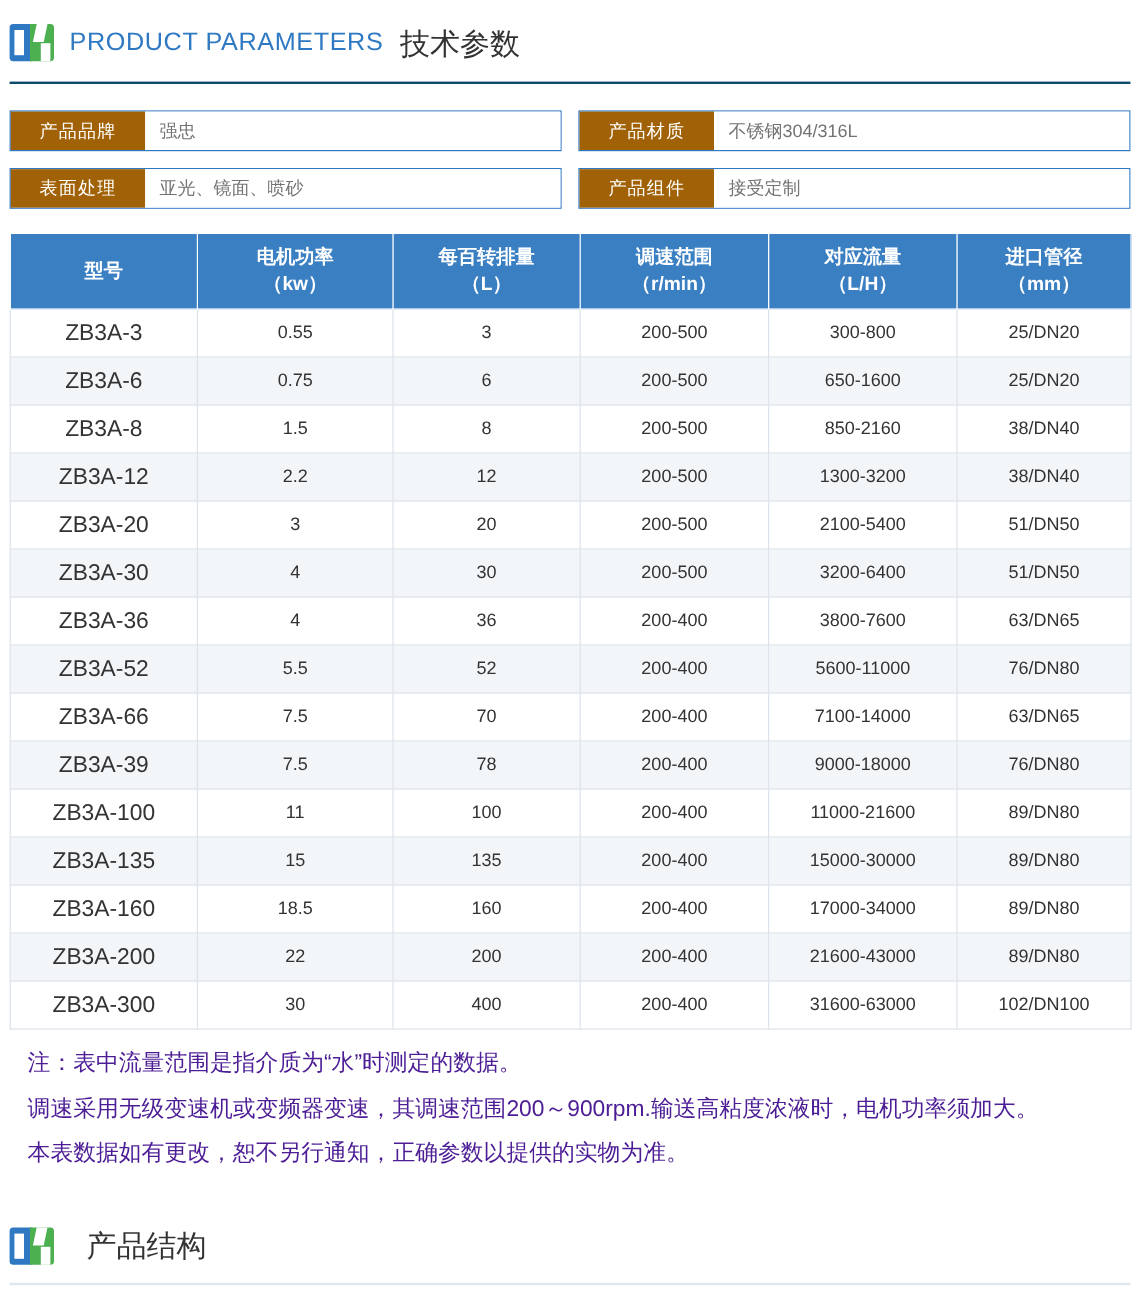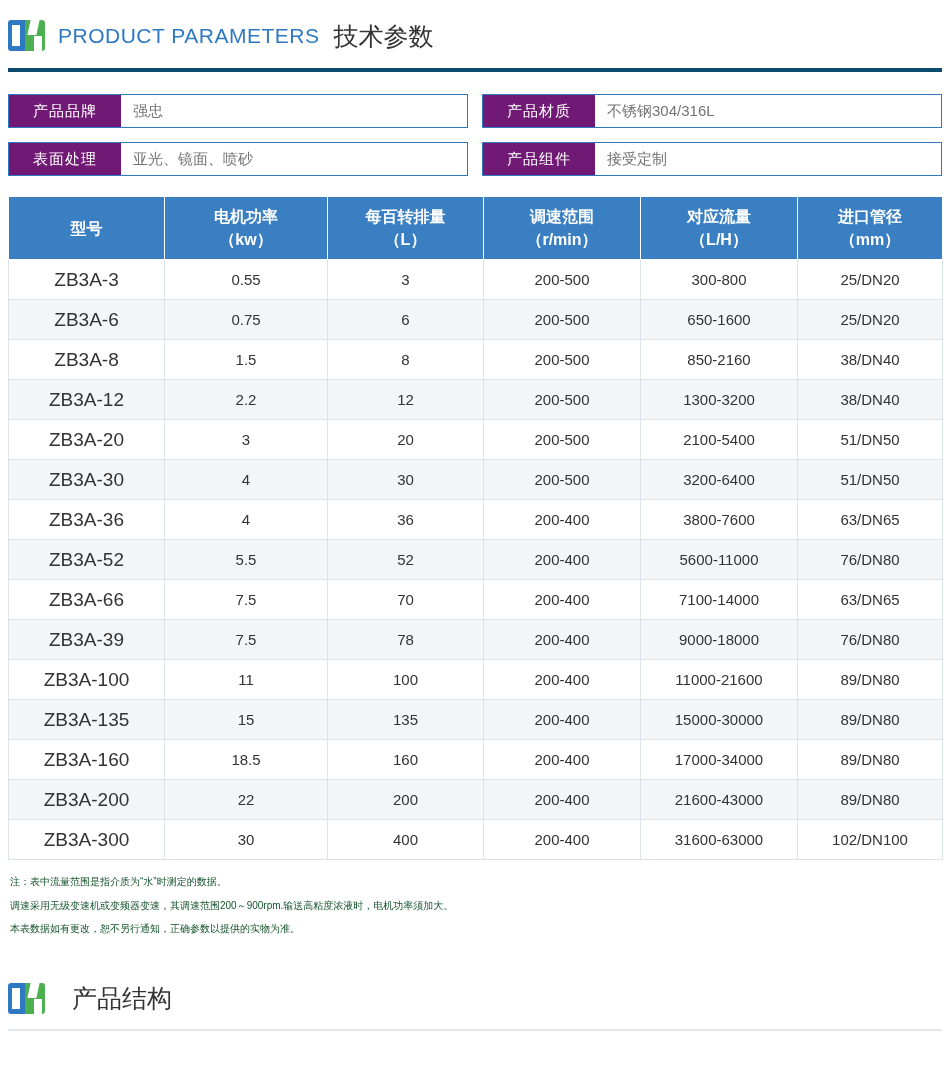--- a/index.html
+++ b/index.html
@@ -19,21 +19,21 @@
     width: 950px;
     box-sizing: border-box;
     padding: 0 8px;
   }
 
   
   .section-head {
     display: flex;
     align-items: center;
     padding: 18px 0 14px 0;
-    border-bottom: 4px solid #0c4a6e;
+    border-bottom: 2px solid #0c4a6e;
     margin: 0 0 0 0;
   }
   .logo-mark {
     width: 38px;
     height: 36px;
     position: relative;
     flex: 0 0 auto;
     margin-right: 12px;
   }
   .logo-mark .sq1 {
@@ -93,21 +93,21 @@
     flex-direction: column;
     gap: 14px;
   }
   .info-row {
     display: flex;
     border: 1px solid #2f79c3;
     height: 34px;
     box-sizing: border-box;
   }
   .info-label {
-    background: #701a75;
+    background: #a16207;
     color: #ffffff;
     font-size: 15px;
     width: 112px;
     flex: 0 0 112px;
     display: flex;
     align-items: center;
     justify-content: center;
     letter-spacing: 1px;
   }
   .info-value {
@@ -148,23 +148,23 @@
   table.params tr.odd td { background: #ffffff; }
   table.params tr.even td { background: #f3f6f9; }
   table.params td.model { font-size: 19px; }
 
   
   .notes {
     margin-top: 14px;
     padding-left: 2px;
   }
   .notes p {
-    margin: 0 0 8px 0;
-    font-size: 10px;
-    color: #14532d;
+    margin: 0 0 8px 13px;
+    font-size: 19px;
+    color: #4c1d95;
     line-height: 1.55;
   }
 
   
   .section-head.bottom {
     margin-top: 26px;
     border-bottom: 2px solid #dfe6ec;
     padding-bottom: 12px;
   }
 </style>

